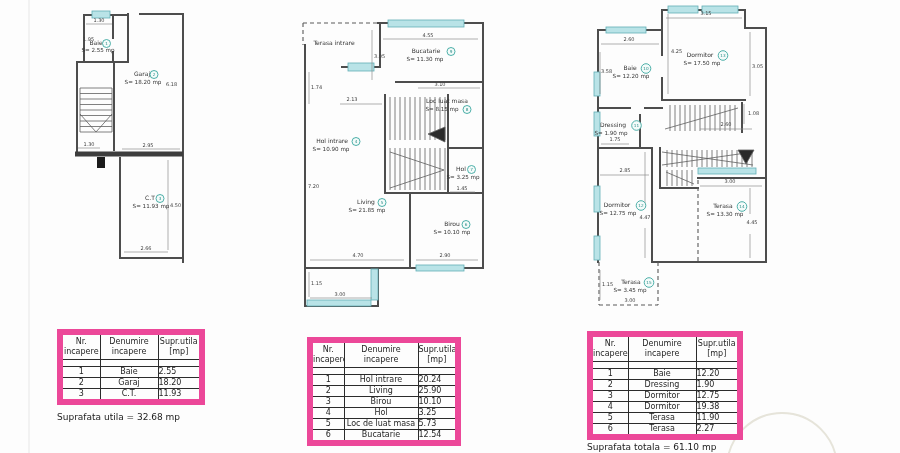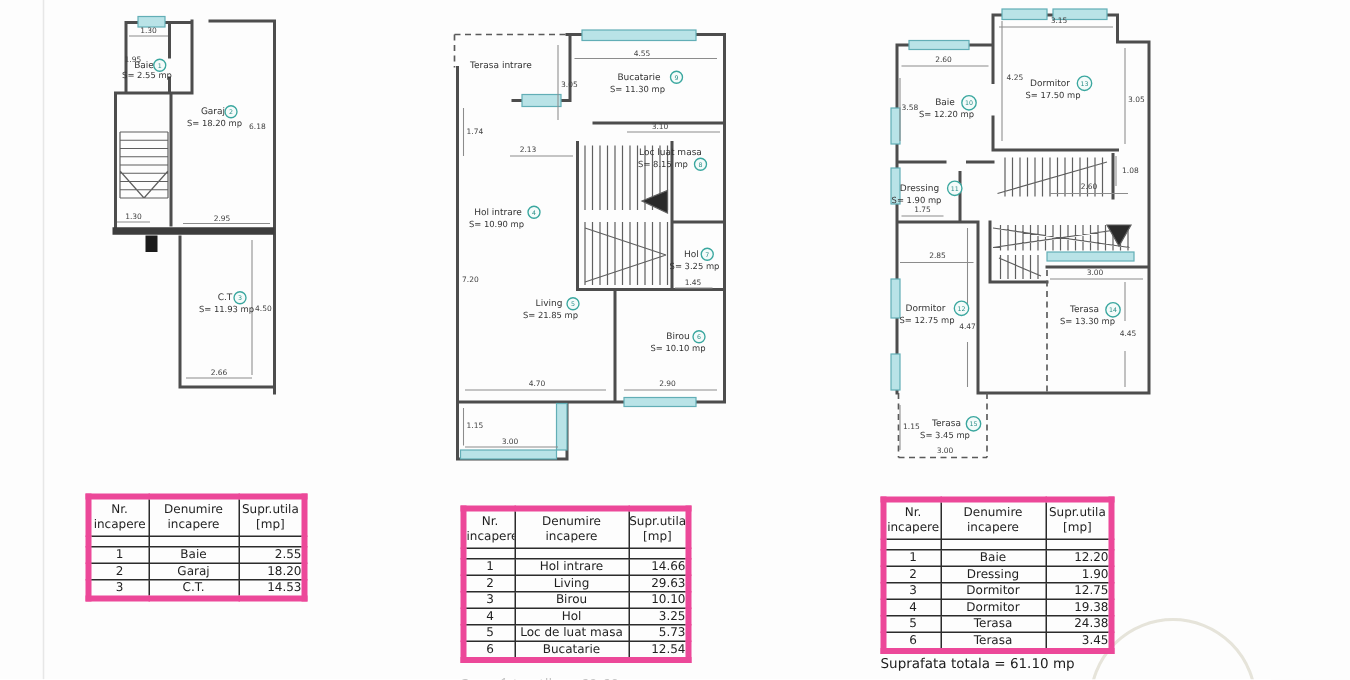--- a/index.html
+++ b/index.html
@@ -11,29 +11,29 @@
   .dashedwall{stroke:#5a5a5a;stroke-width:1.1;fill:none;stroke-dasharray:4,3;}
   .dimline{stroke:#8c8c8c;stroke-width:.7;fill:none;}
   .stair{stroke:#5f5f5f;stroke-width:.8;fill:none;}
   .win{fill:#b9e3e7;stroke:#62aeb6;stroke-width:.8;}
   .lbl{font-size:6px;fill:#343434;}
   .area{font-size:5.6px;fill:#343434;}
   .dim{font-size:5px;fill:#424242;}
   .badge circle{fill:#f4fbfa;stroke:#3aa79f;stroke-width:.9;}
   .badge text{font-size:4.2px;fill:#2b8e88;}
   .tblwrap{position:absolute;color:#1f1f1f;}
-  .tblwrap table{border-collapse:collapse;width:100%;table-layout:fixed;border:4px solid #ec4899;}
+  .tblwrap table{border-collapse:collapse;width:100%;table-layout:fixed;border:6px solid #ec4899;}
   .tblwrap th,.tblwrap td{border:1px solid #2b2b2b;font-size:8px;font-weight:normal;
       padding:0;line-height:10px;overflow:hidden;white-space:nowrap;}
   .tblwrap th{text-align:center;padding:2px 0;}
   .tblwrap th span{display:block;line-height:10px;}
   .spacer td{height:6px;}
   .c-nr{text-align:center;}
   .c-name{text-align:center;}
-  .c-val{text-align:right;padding-left:6px;}
+  .c-val{text-align:left;padding-left:6px;}
   .total{margin-top:5px;font-size:9px;color:#1c1c1c;line-height:15px;}
   .scanedge{stroke:#e7e7e7;stroke-width:1;}
   .stamp{stroke:#dcd8cb;stroke-width:2;fill:none;opacity:.7;}
   .doorblack{fill:#1b1b1b;}
   .wedge{fill:#2a2a2a;}
 </style>
 </head>
 <body>
 
 <div class="page">
@@ -250,24 +250,25 @@
         <td class="c-val">2.55</td>
       </tr>
       <tr>
         <td class="c-nr">2</td>
         <td class="c-name">Garaj</td>
         <td class="c-val">18.20</td>
       </tr>
       <tr>
         <td class="c-nr">3</td>
         <td class="c-name">C.T.</td>
-        <td class="c-val">14.53</td>
+        <td class="c-val">11.93</td>
       </tr>
     </tbody>
   </table>
+  <div class="total">Suprafata utila = 32.68 mp</div>
 </div>
 
 <div class="tblwrap" style="left:307px;top:337px;width:154px;">
   <table>
     <colgroup>
           <col style="width:34px">
           <col>
           <col style="width:40px">
         </colgroup>
     <thead>
@@ -288,26 +289,26 @@
     </thead>
     <tbody>
       <tr class="spacer">
             <td></td>
             <td></td>
             <td></td>
           </tr>
       <tr>
         <td class="c-nr">1</td>
         <td class="c-name">Hol intrare</td>
-        <td class="c-val">14.66</td>
+        <td class="c-val">20.24</td>
       </tr>
       <tr>
         <td class="c-nr">2</td>
         <td class="c-name">Living</td>
-        <td class="c-val">29.63</td>
+        <td class="c-val">25.90</td>
       </tr>
       <tr>
         <td class="c-nr">3</td>
         <td class="c-name">Birou</td>
         <td class="c-val">10.10</td>
       </tr>
       <tr>
         <td class="c-nr">4</td>
         <td class="c-name">Hol</td>
         <td class="c-val">3.25</td>
@@ -372,25 +373,25 @@
         <td class="c-val">12.75</td>
       </tr>
       <tr>
         <td class="c-nr">4</td>
         <td class="c-name">Dormitor</td>
         <td class="c-val">19.38</td>
       </tr>
       <tr>
         <td class="c-nr">5</td>
         <td class="c-name">Terasa</td>
-        <td class="c-val">24.38</td>
+        <td class="c-val">11.90</td>
       </tr>
       <tr>
         <td class="c-nr">6</td>
         <td class="c-name">Terasa</td>
-        <td class="c-val">3.45</td>
+        <td class="c-val">2.27</td>
       </tr>
     </tbody>
   </table>
   <div class="total" style="margin-top:0;">Suprafata totala = 61.10 mp</div>
 </div>
 
 </div>
 
 </body></html>

